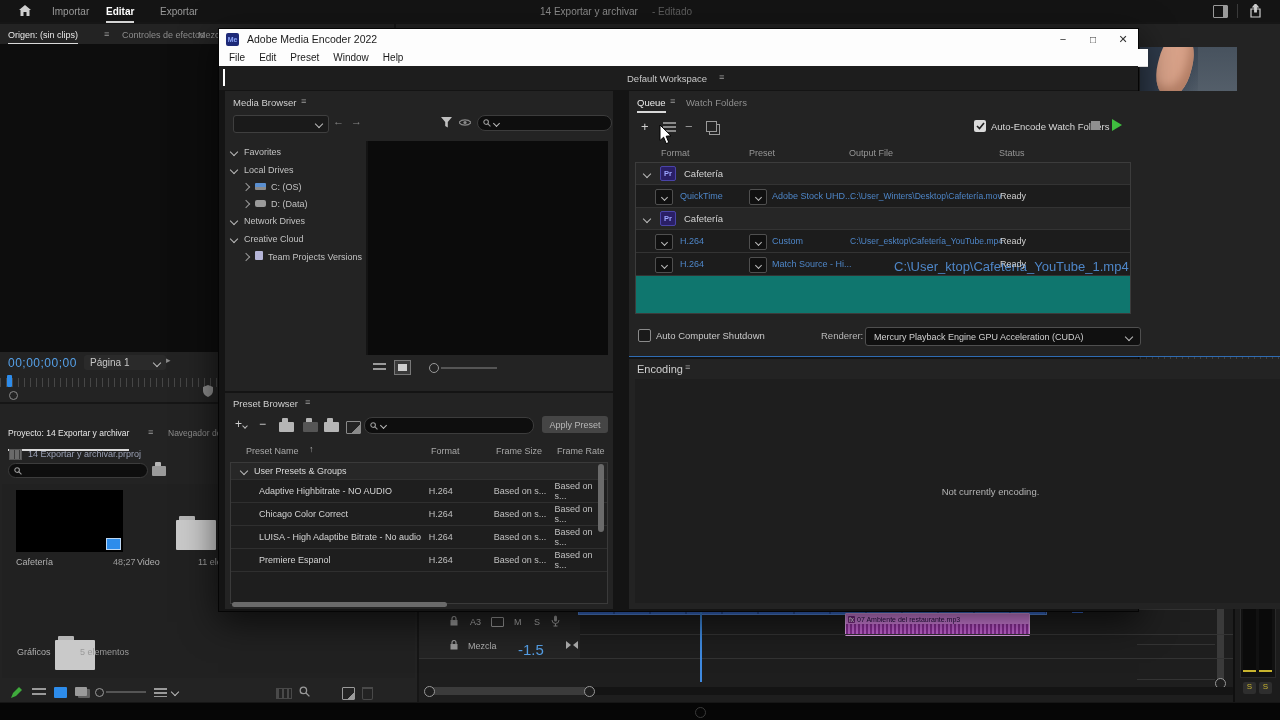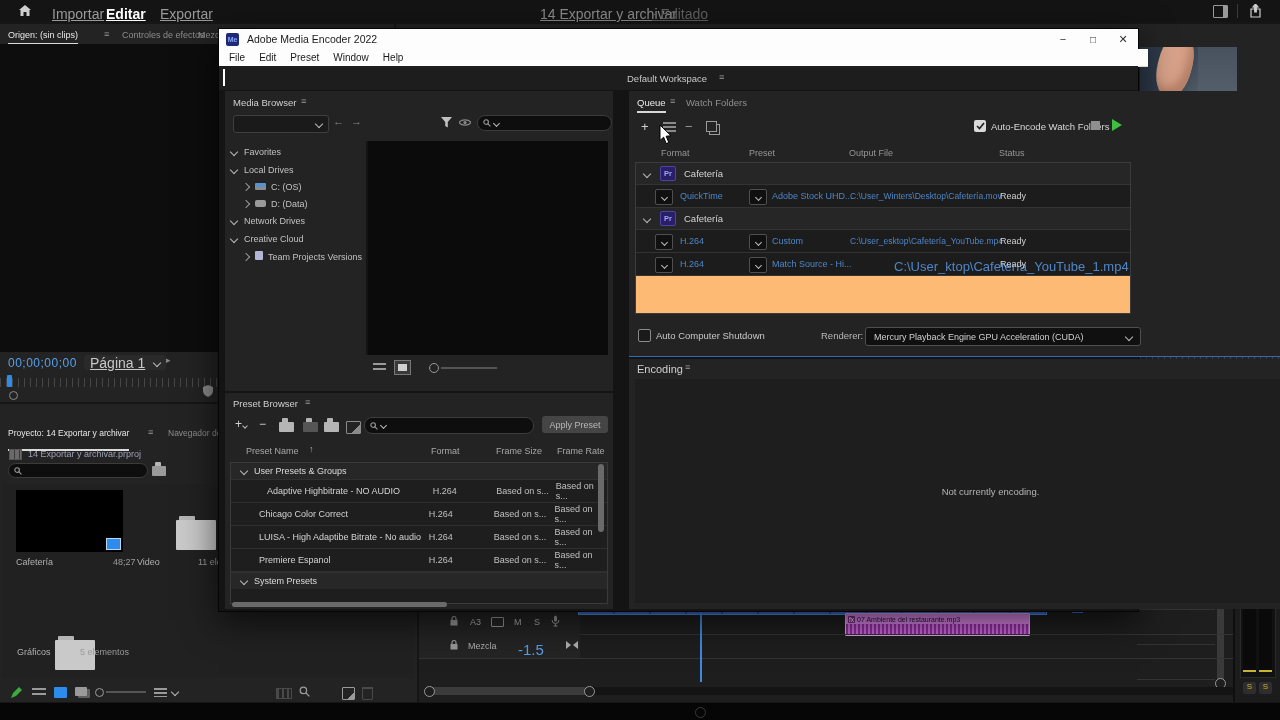--- a/index.html
+++ b/index.html
@@ -1,19 +1,19 @@
 <!DOCTYPE html>
 <html><head>
 <meta charset="utf-8">
 <style>
   html,body{margin:0;padding:0;background:#000;}
   #stage{position:relative;width:1280px;height:720px;overflow:hidden;background:#161616;
     font-family:"Liberation Sans",sans-serif;color:#c8c8c8;}
   .abs{position:absolute;}
-  .tx9{font-size:14px;white-space:nowrap;color:#9a9a9a;text-decoration:underline;}
+  .tx9{font-size:10px;white-space:nowrap;color:#9a9a9a;}
   .blue{color:#4e86c8;text-align:right;}
   .tcblue{color:#55a0e8;}
   .panel{background:#232323;}
   .cv{display:inline-block;width:5px;height:5px;border-right:1.2px solid #bbb;border-bottom:1.2px solid #bbb;transform:rotate(45deg);}
   .cvr{display:inline-block;width:5px;height:5px;border-right:1.2px solid #999;border-bottom:1.2px solid #999;transform:rotate(-45deg);}
   .ticks{background:repeating-linear-gradient(90deg,#4f4f4f 0 1px,transparent 1px 6px);}
   .ddbox{position:absolute;width:16px;height:14px;background:#101010;border:1px solid #4f4f4f;border-radius:2px;display:flex;align-items:center;justify-content:center;}
   .search{position:absolute;background:#0e0e0e;border:1px solid #3c3c3c;border-radius:8px;display:flex;align-items:center;padding:0 5px;gap:3px;}
   .row-line{border-bottom:1px solid #2f2f2f;}
   .fold{position:relative;background:#c9c9c9;border-radius:1px;}
@@ -307,21 +307,21 @@
     <span style="position:absolute;left:212px;top:417px;font-size:9px;color:#a8a8a8;">Format</span>
     <span style="position:absolute;left:277px;top:417px;font-size:9px;color:#a8a8a8;">Frame Size</span>
     <span style="position:absolute;left:338px;top:417px;font-size:9px;color:#a8a8a8;">Frame Rate</span>
 
     <div style="position:absolute;left:11px;top:433px;width:376px;height:140px;border:1px solid #3a3a3a;background:#1e1e1e;overflow:hidden;">
       <div style="height:16px;background:#272727;border-bottom:1px solid #303030;display:flex;align-items:center;padding-left:10px;gap:7px;">
         <span class="cv"></span>
           <span style="font-size:9px;color:#dcdcdc;">User Presets &amp; Groups</span>
       </div>
       <div class="row-line" style="height:22px;display:flex;align-items:center;font-size:9px;color:#d4d4d4;">
-        <span style="margin-left:36px;width:170px;overflow:hidden;">Adaptive Highbitrate - NO AUDIO</span>
+        <span style="margin-left:28px;width:170px;overflow:hidden;">Adaptive Highbitrate - NO AUDIO</span>
         <span style="width:65px;color:#c0c0c0;">H.264</span>
         <span style="width:61px;color:#c0c0c0;">Based on s...</span>
         <span style="color:#c0c0c0;">Based on s...</span>
       </div>
       <div class="row-line" style="height:22px;display:flex;align-items:center;font-size:9px;color:#d4d4d4;">
         <span style="margin-left:28px;width:170px;overflow:hidden;">Chicago Color Correct</span>
         <span style="width:65px;color:#c0c0c0;">H.264</span>
         <span style="width:61px;color:#c0c0c0;">Based on s...</span>
         <span style="color:#c0c0c0;">Based on s...</span>
       </div>
@@ -329,24 +329,20 @@
         <span style="margin-left:28px;width:170px;overflow:hidden;">LUISA - High Adaptibe Bitrate - No audio</span>
         <span style="width:65px;color:#c0c0c0;">H.264</span>
         <span style="width:61px;color:#c0c0c0;">Based on s...</span>
         <span style="color:#c0c0c0;">Based on s...</span>
       </div>
       <div class="row-line" style="height:22px;display:flex;align-items:center;font-size:9px;color:#d4d4d4;">
         <span style="margin-left:28px;width:170px;overflow:hidden;">Premiere Espanol</span>
         <span style="width:65px;color:#c0c0c0;">H.264</span>
         <span style="width:61px;color:#c0c0c0;">Based on s...</span>
         <span style="color:#c0c0c0;">Based on s...</span>
-      </div>
-      <div style="height:16px;background:#272727;border-top:1px solid #303030;display:flex;align-items:center;padding-left:10px;gap:7px;">
-        <span class="cv"></span>
-          <span style="font-size:9px;color:#dcdcdc;">System Presets</span>
       </div>
     </div>
     <div style="position:absolute;left:379px;top:435px;width:6px;height:68px;background:#6a6a6a;border-radius:3px;"></div>
     <div style="position:absolute;left:13px;top:573px;width:215px;height:5px;background:#6a6a6a;border-radius:3px;"></div>
 
     <div class="panel" style="position:absolute;left:410px;top:62px;width:723px;height:265px;border-bottom:1px solid #2f6cb3;"></div>
     <span style="position:absolute;left:418px;top:68px;font-size:9.5px;color:#ececec;border-bottom:2px solid #d8d8d8;padding-bottom:3px;">Queue</span>
     <span style="position:absolute;left:451px;top:67px;font-size:9px;color:#9a9a9a;">≡</span>
     <span style="position:absolute;left:467px;top:68px;font-size:9.5px;color:#8f8f8f;">Watch Folders</span>
     <span style="position:absolute;left:422px;top:90px;color:#d0d0d0;font-size:13px;">+</span>
@@ -360,21 +356,21 @@
     </div>
     <span style="position:absolute;left:772px;top:92px;font-size:9.5px;color:#d8d8d8;">Auto-Encode Watch Folders</span>
     <div style="position:absolute;left:872px;top:92px;width:9px;height:9px;background:#8f8f8f;"></div>
     <div style="position:absolute;left:893px;top:90px;width:0;height:0;border-left:10px solid #3fbf3f;border-top:6px solid transparent;border-bottom:6px solid transparent;"></div>
 
     <span style="position:absolute;left:442px;top:119px;font-size:9px;color:#969696;">Format</span>
     <span style="position:absolute;left:530px;top:119px;font-size:9px;color:#969696;">Preset</span>
     <span style="position:absolute;left:630px;top:119px;font-size:9px;color:#969696;">Output File</span>
     <span style="position:absolute;left:780px;top:119px;font-size:9px;color:#969696;">Status</span>
 
-    <div style="position:absolute;left:416px;top:133px;width:494px;height:150px;border:1px solid #3c3c3c;background:#fdba74;">
+    <div style="position:absolute;left:416px;top:133px;width:494px;height:150px;border:1px solid #3c3c3c;background:#0f766e;">
       <div style="height:21px;background:#262626;border-bottom:1px solid #333;display:flex;align-items:center;">
         <span class="cv" style="margin-left:8px;"></span>
         <span style="margin-left:10px;width:14px;height:13px;background:#2a1f66;border:1px solid #4a44a8;color:#9da6ff;font-size:7.5px;font-weight:bold;display:flex;align-items:center;justify-content:center;border-radius:2px;">Pr</span>
         <span style="margin-left:8px;font-size:9.5px;color:#d4d4d4;">Cafetería</span>
       </div>
       <div style="height:22px;background:#1c1c1c;border-bottom:1px solid #333;position:relative;">
         <div class="ddbox" style="left:19px;top:4px;">
             <span class="cv" style="width:4px;height:4px;"></span>
           </div>
         <span class="blue" style="position:absolute;left:44px;top:6px;font-size:9px;">QuickTime</span>

